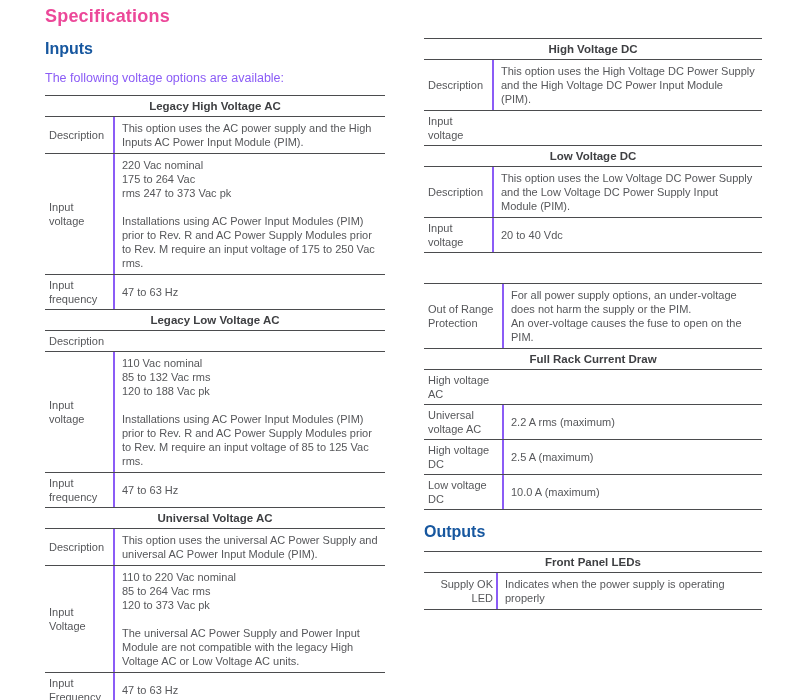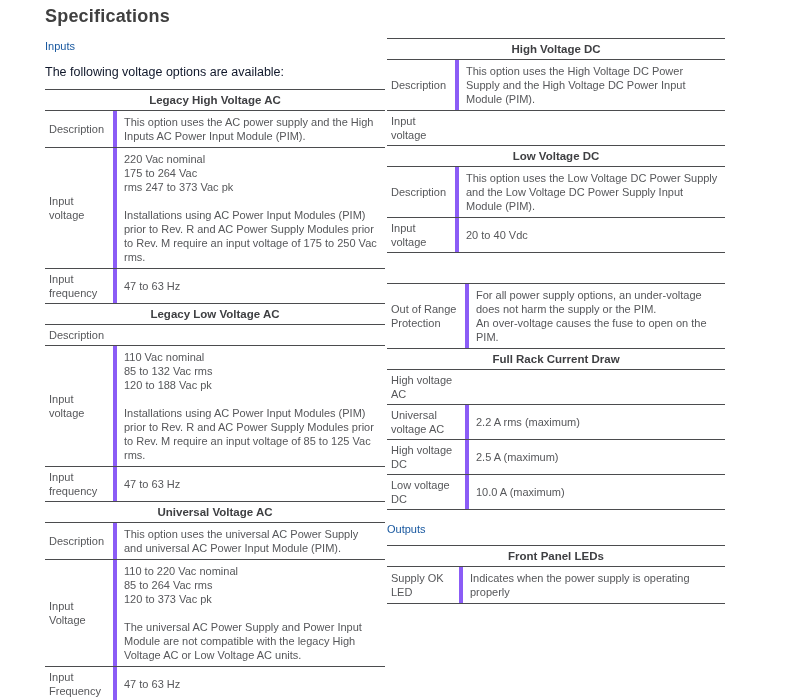--- a/index.html
+++ b/index.html
@@ -1,40 +1,40 @@
 <!DOCTYPE html>
 <html><head>
 <meta charset="utf-8">
 <style>
   html,body { margin:0; padding:0; background:#ffffff; }
   .page {
     position:relative; width:800px; height:700px; background:#ffffff;
     font-family:"Liberation Sans", sans-serif; color:#56575a; overflow:hidden;
   }
   .col-left  { position:absolute; left:45px;  top:6px;  width:340px; }
-  .col-right { position:absolute; left:387px; top:38px; width:338px; }
+  .col-right { position:absolute; left:424px; top:38px; width:338px; }
 
-  .page-title { margin:0; font-size:18px; font-weight:bold; color:#404040; letter-spacing:0.2px; }
-  .sub-heading { margin:13px 0 0 0; font-size:11px; font-weight:normal; color:#17579f; }
-  .intro { margin:13px 0 0 0; font-size:12.5px; color:#0f172a; }
+  .page-title { margin:0; font-size:18px; font-weight:bold; color:#ec4899; letter-spacing:0.2px; }
+  .sub-heading { margin:13px 0 0 0; font-size:16px; font-weight:bold; color:#17579f; }
+  .intro { margin:13px 0 0 0; font-size:12.5px; color:#8b5cf6; }
 
   .spec-table { margin-top:10px; font-size:11px; line-height:14px; border-top:1px solid #4b4c4e; }
   .spec-table.first { margin-top:0; }
   .t-head {
     font-weight:bold; text-align:center; color:#3e3f42; font-size:11.5px;
     padding:3px 4px; border-bottom:1px solid #4b4c4e;
   }
   .t-row { display:flex; align-items:stretch; border-bottom:1px solid #4b4c4e; }
   .t-label {
     flex:0 0 var(--lw,68px); width:var(--lw,68px); box-sizing:border-box;
     display:flex; align-items:center; padding:3px 3px 3px 4px;
   }
-  .t-label.center { justify-content:center; text-align:left; }
+  .t-label.center { justify-content:center; text-align:right; }
   .t-value {
-    flex:1; box-sizing:border-box; border-left:4px solid #8b5cf6;
+    flex:1; box-sizing:border-box; border-left:2px solid #8b5cf6;
     display:flex; align-items:center; padding:4px 7px; white-space:pre-line;
   }
   .gap-30 { height:30px; }
   .wide-label { --lw:78px; }
   .led-label  { --lw:72px; }
 </style>
 </head>
 <body>
 
 <div class="page">

